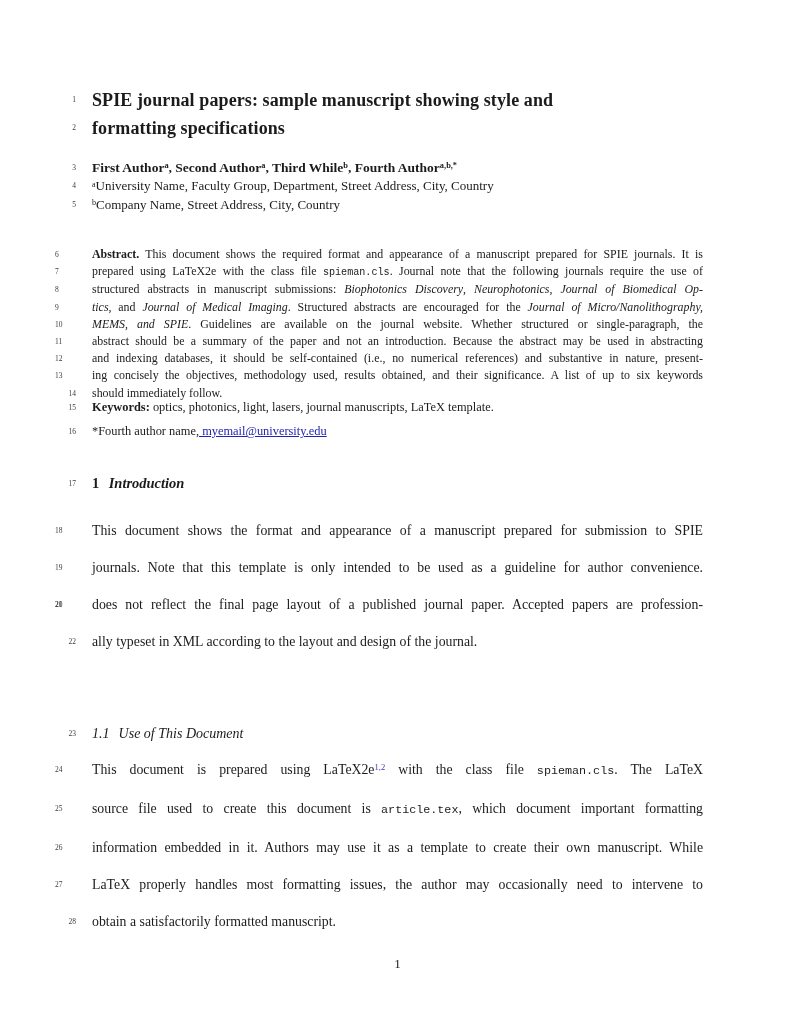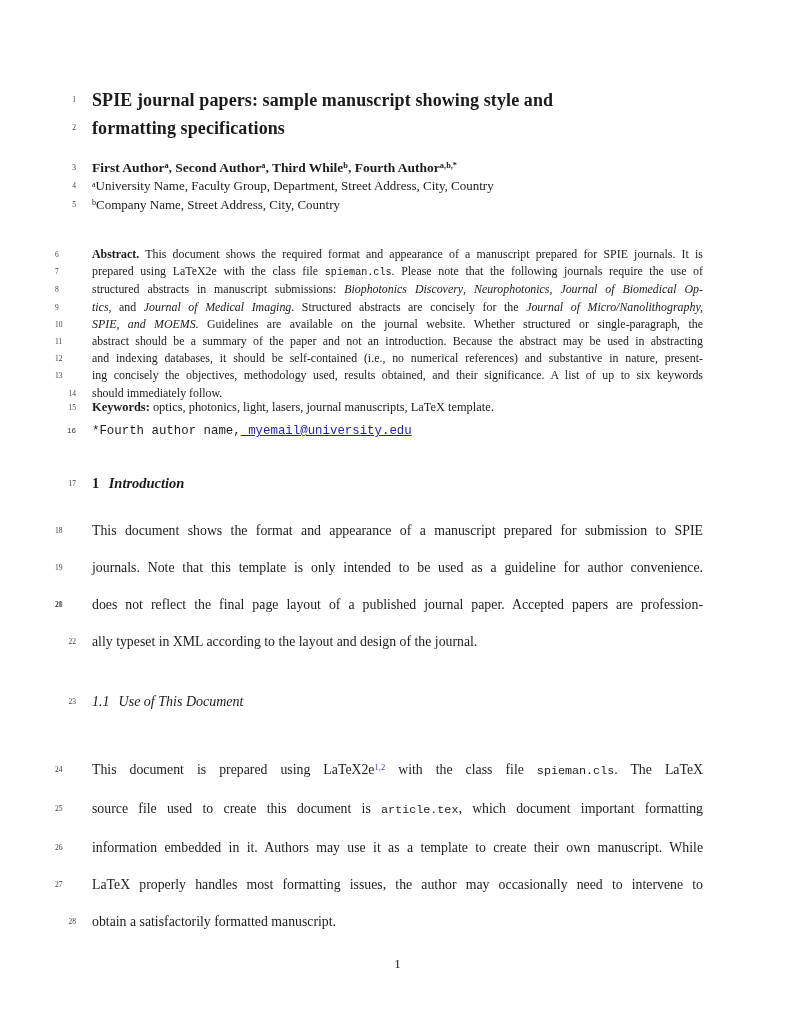--- a/index.html
+++ b/index.html
@@ -12,23 +12,23 @@
     overflow:hidden;
   }
   .content{position:absolute;left:92px;top:0;width:611px;}
   .block{position:absolute;left:0;width:611px;}
 
   .title{top:86px;font-size:18px;line-height:28px;letter-spacing:0.1px;}
   .authors{top:159px;font-size:13px;line-height:18.4px;}
   .authors .line:first-child{font-size:13.5px;}
   .abstract{top:246px;font-size:11.9px;line-height:17.2px;}
   .keywords{top:399px;font-size:12.4px;line-height:17px;}
-  .correspondence{top:423px;font-size:12.4px;line-height:17px;font-family:Liberation Mono, monospace;}
+  .correspondence{top:423px;font-size:12.4px;line-height:17px;}
   .sec-heading{top:474px;font-size:14.5px;line-height:19px;}
-  .subsec-heading{top:692px;font-size:14px;line-height:19px;}
+  .subsec-heading{top:724px;font-size:14px;line-height:19px;}
   .body-para{font-size:13.8px;line-height:37px;}
   .intro-pos{top:512px;}
   .usage-pos{top:751px;}
   .footer{position:absolute;left:0;top:956px;width:611px;text-align:center;font-size:13px;}
 
   .line{position:relative;white-space:normal;}
   .line.just{text-align:justify;text-align-last:justify;}
   .lnum{
     position:absolute;left:-37px;top:0;width:21px;
     text-align:right;
@@ -54,24 +54,24 @@
         <div class="line"><span class="lnum">1</span><span class="seg-b">SPIE journal papers: sample manuscript showing style and</span></div>
         <div class="line"><span class="lnum">2</span><span class="seg-b">formatting specifications</span></div>
       </div>
     <div class="block authors">
         <div class="line"><span class="lnum">3</span><span class="seg-b">First Author</span><span class="seg-b seg-s">a</span><span class="seg-b">, Second Author</span><span class="seg-b seg-s">a</span><span class="seg-b">, Third While</span><span class="seg-b seg-s">b</span><span class="seg-b">, Fourth Author</span><span class="seg-b seg-s">a,b,*</span></div>
         <div class="line"><span class="lnum">4</span><span class="seg-s">a</span><span>University Name, Faculty Group, Department, Street Address, City, Country</span></div>
         <div class="line"><span class="lnum">5</span><span class="seg-s">b</span><span>Company Name, Street Address, City, Country</span></div>
       </div>
     <div class="block abstract">
         <div class="line just"><span class="lnum">6</span><span class="seg-b">Abstract.</span><span>  This document shows the required format and appearance of a manuscript prepared for SPIE journals. It is</span></div>
-        <div class="line just"><span class="lnum">7</span><span>prepared using LaTeX2e with the class file </span><span class="seg-m">spieman.cls</span><span>. Please note that the following journals require the use of</span></div>
+        <div class="line just"><span class="lnum">7</span><span>prepared using LaTeX2e with the class file </span><span class="seg-m">spieman.cls</span><span>. Journal note that the following journals require the use of</span></div>
         <div class="line just"><span class="lnum">8</span><span>structured abstracts in manuscript submissions: </span><span class="seg-i">Biophotonics Discovery</span><span>, </span><span class="seg-i">Neurophotonics</span><span>, </span><span class="seg-i">Journal of Biomedical Op-</span></div>
-        <div class="line just"><span class="lnum">9</span><span class="seg-i">tics</span><span>, and </span><span class="seg-i">Journal of Medical Imaging</span><span>. Structured abstracts are concisely for the </span><span class="seg-i">Journal of Micro/Nanolithography,</span></div>
-        <div class="line just"><span class="lnum">10</span><span class="seg-i">SPIE, and MOEMS</span><span>. Guidelines are available on the journal website. Whether structured or single-paragraph, the</span></div>
+        <div class="line just"><span class="lnum">9</span><span class="seg-i">tics</span><span>, and </span><span class="seg-i">Journal of Medical Imaging</span><span>. Structured abstracts are encouraged for the </span><span class="seg-i">Journal of Micro/Nanolithography,</span></div>
+        <div class="line just"><span class="lnum">10</span><span class="seg-i">MEMS, and SPIE</span><span>. Guidelines are available on the journal website. Whether structured or single-paragraph, the</span></div>
         <div class="line just"><span class="lnum">11</span><span>abstract should be a summary of the paper and not an introduction. Because the abstract may be used in abstracting</span></div>
         <div class="line just"><span class="lnum">12</span><span>and indexing databases, it should be self-contained (i.e., no numerical references) and substantive in nature, present-</span></div>
         <div class="line just"><span class="lnum">13</span><span>ing concisely the objectives, methodology used, results obtained, and their significance. A list of up to six keywords</span></div>
         <div class="line"><span class="lnum">14</span><span>should immediately follow.</span></div>
       </div>
     <div class="block keywords">
         <div class="line"><span class="lnum">15</span><span class="seg-b">Keywords:</span><span> optics, photonics, light, lasers, journal manuscripts, LaTeX template.</span></div>
       </div>
     <div class="block correspondence">
         <div class="line"><span class="lnum">16</span><span>*Fourth author name,</span><span class="seg-l"> myemail@university.edu</span></div>

